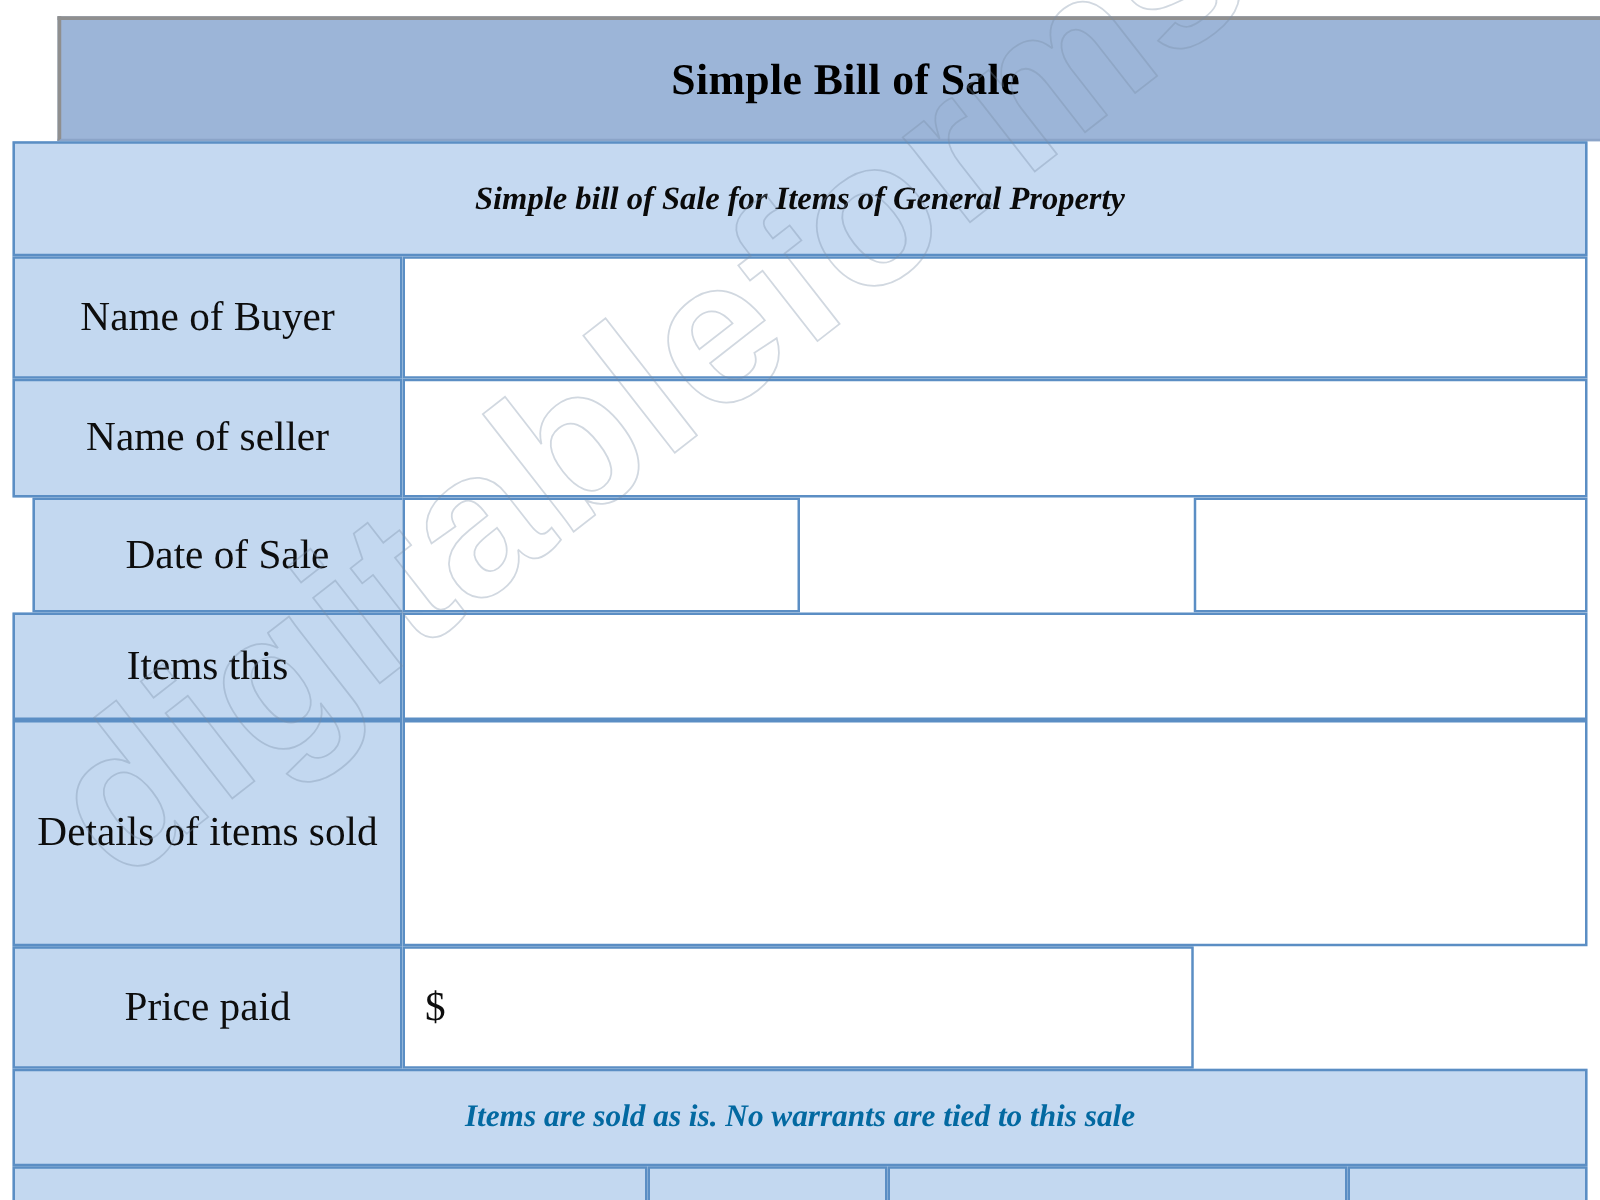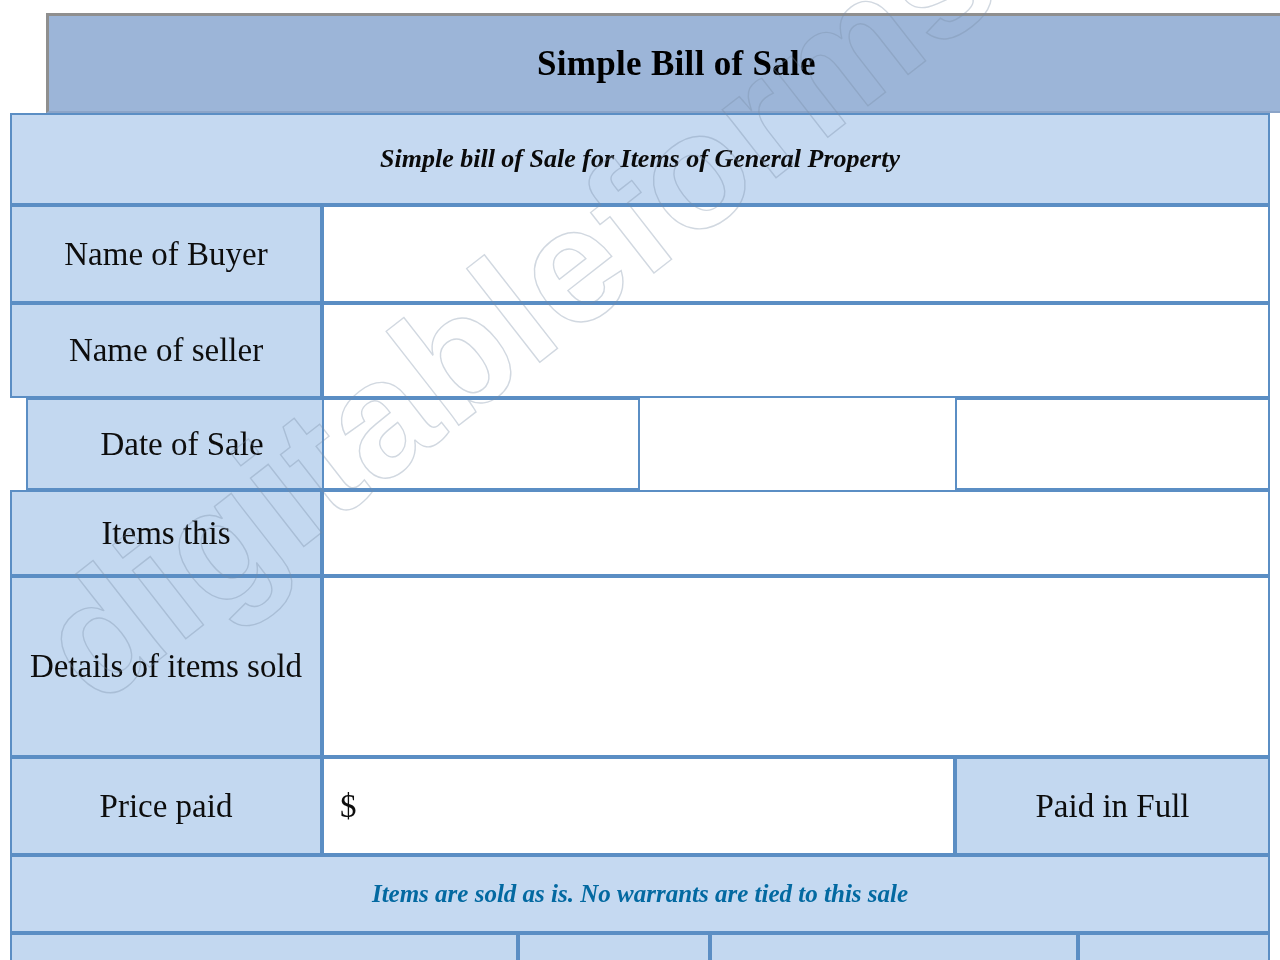--- a/index.html
+++ b/index.html
@@ -240,23 +240,20 @@
     </div>
 
     <div class="row" style="top:744px; height:98px; width:1145px;">
       <div class="cell label" style="left:0; top:0; width:312px; height:98px;">
         <span>Price paid</span>
       </div>
       <div class="cell field money-prefix" style="left:312px; top:0; width:633px; height:98px;">
         <span>$</span>
         <span></span>
       </div>
-      <div class="cell label" style="left:945px; top:0; width:315px; height:98px;">
-        <span>Paid in Full</span>
-      </div>
     </div>
 
   </div>
 
   <div id="terms-bar">
     <span id="terms-text">Items are sold as is. No warrants are tied to this sale</span>
   </div>
 
   <div id="bottom-strip">
     <div class="bcell" style="left:0;    width:508px;"></div>

